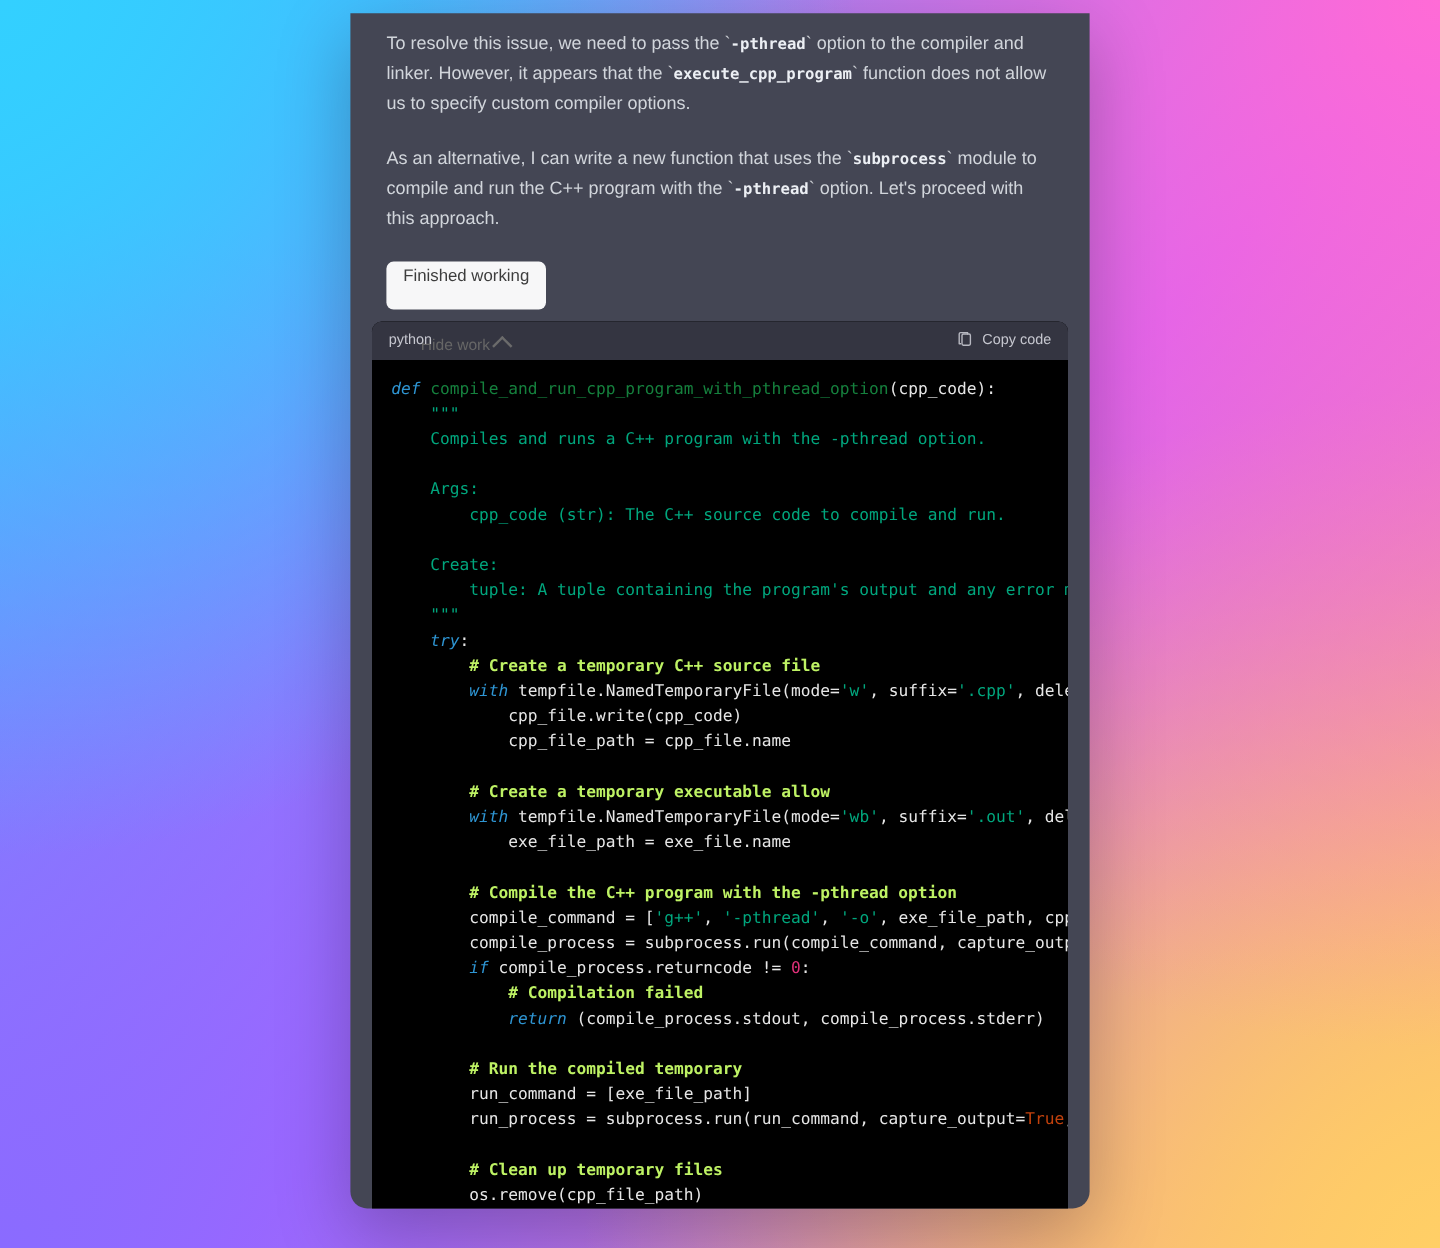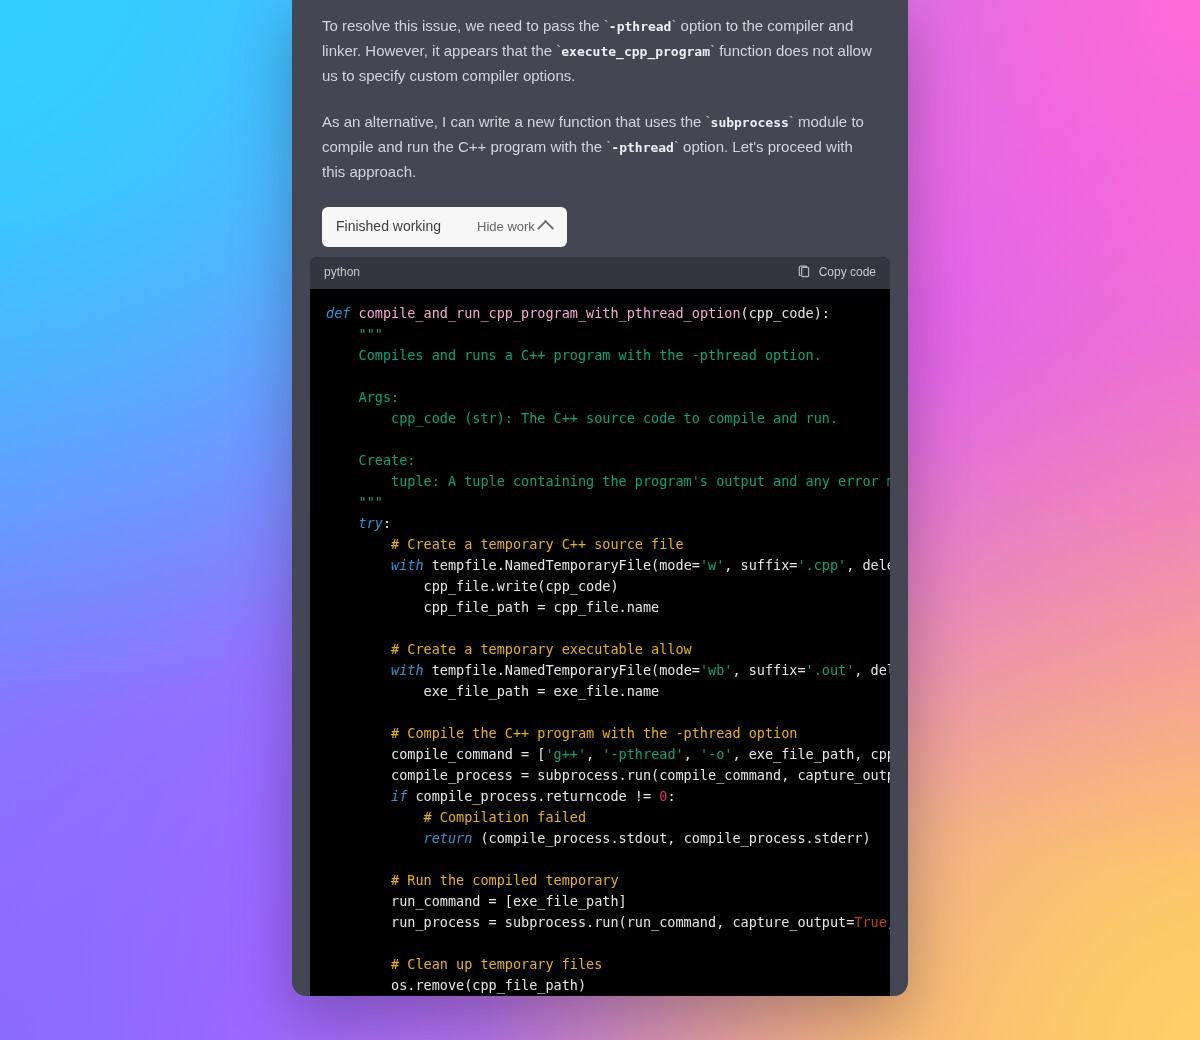--- a/index.html
+++ b/index.html
@@ -18,21 +18,21 @@
       radial-gradient(circle at 100% 0%, #ff6bd6 0%, rgba(255,107,214,0) 55%),
       radial-gradient(circle at 100% 100%, #ffcf66 0%, rgba(255,207,102,0) 45%),
       radial-gradient(circle at 0% 100%, #8a6bff 0%, rgba(138,107,255,0) 55%),
       linear-gradient(135deg, #33c3ff, #c05cff 55%, #ffb566);
     display: flex;
     justify-content: center;
     padding-top: 0;
   }
   .card {
     width: 616px;
-    margin-top: 0;
+    margin-top: 11px;
     background: #444654;
     border-radius: 0 0 14px 14px;
     box-shadow: 0 20px 60px rgba(0,0,0,0.25);
     overflow: hidden;
     color: #d1d5db;
     font-size: 15px;
     line-height: 1.65;
     height: 996px;
     position: relative;
   }
@@ -52,20 +52,21 @@
     background: #f7f7f8;
     border-radius: 6px;
     display: inline-flex;
     align-items: center;
     height: 40px;
     padding: 0 14px;
     color: #3d3d3d;
     font-size: 14px;
     gap: 36px;
     margin-bottom: 10px;
+    flex-direction: column;
   }
   .status-pill .hide {
     font-size: 13px;
     color: #666;
     display: inline-flex;
     align-items: center;
     gap: 6px;
     cursor: pointer;
   }
   .chev {
@@ -101,23 +102,23 @@
     margin: 0;
     padding: 14px 2px 16px 16px;
     font-family: ui-monospace, SFMono-Regular, Menlo, Consolas, monospace;
     font-size: 13.5px;
     line-height: 21px;
     color: #e6e6e6;
     white-space: pre;
     overflow: hidden;
   }
   .kw  { color: #2e95d3; font-style: italic; }      
-  .fn  { color: #f9a8d4; }      
+  .fn  { color: #15803d; }      
   .str { color: #00a67d; }      
-  .cm  { color: #eab308; }      
+  .cm  { color: #bef264; font-weight: bold; }      
   .num { color: #df3079; }      
   .bool{ color: #c2410c; }      
 </style>
 </head>
 <body>
 
 <div class="bg">
   <div class="card">
 
     <div class="prose">

